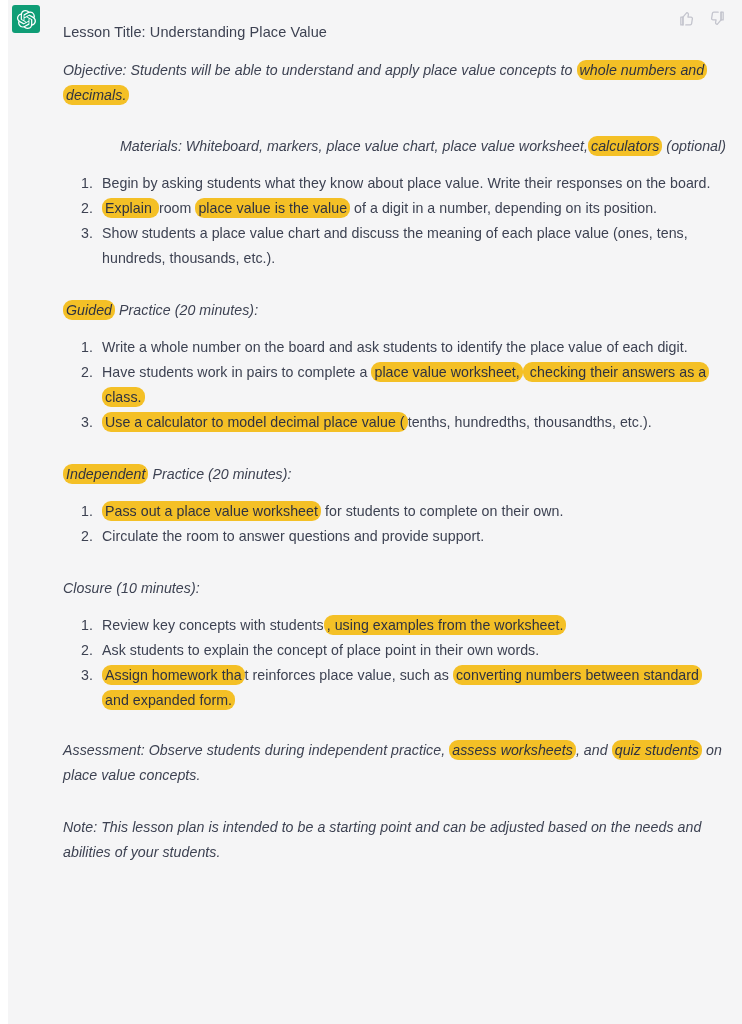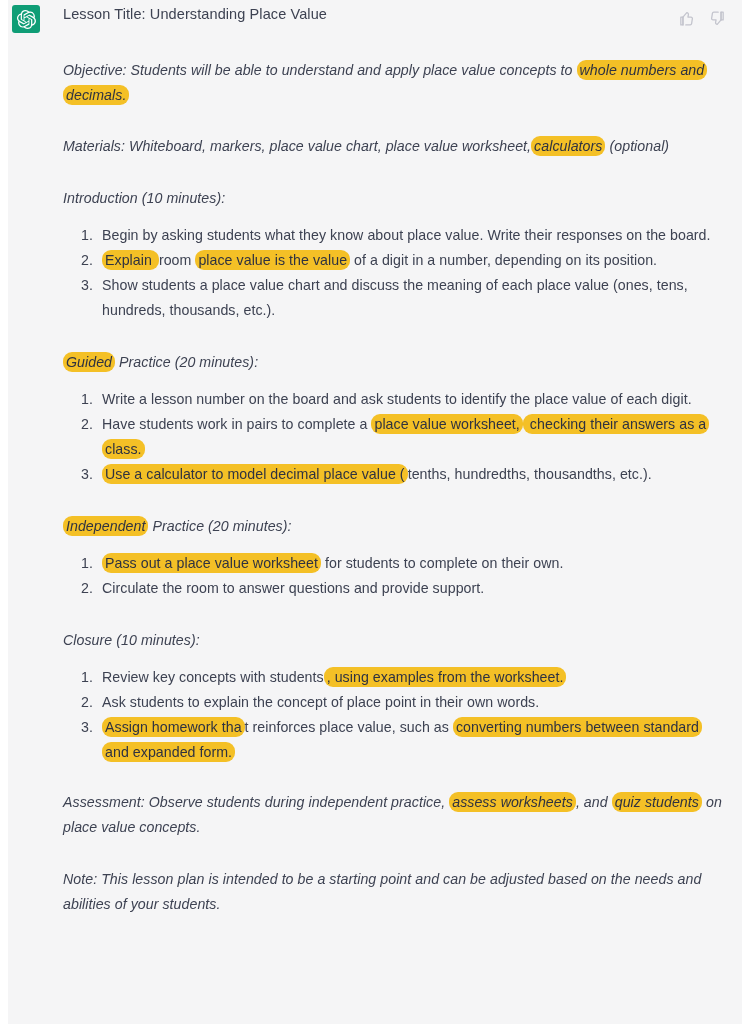--- a/index.html
+++ b/index.html
@@ -50,21 +50,21 @@
     border-radius: 3px;
     display: flex;
     align-items: center;
     justify-content: center;
   }
   .avatar svg { display: block; }
 
   .title-text {
     position: absolute;
     left: 55px;
-    top: 4px;
+    top: 22px;
     font-size: 14.5px;
     line-height: 20px;
     color: #3d4252;
     letter-spacing: 0.1px;
     white-space: nowrap;
   }
 
   .feedback-group {
     position: absolute;
     right: 16px;
@@ -92,21 +92,21 @@
 
   .para {
     margin: 0;
     padding: 0;
     letter-spacing: 0.05px;
     font-style: italic;
   }
 
   
   .block-objective { margin-top: 18px; }
-  .block-materials { margin-top: 26px; }
+  .block-materials { margin-top: 26px; text-align: right; }
   .block-heading   { margin-top: 27px; }
   .block-list      { margin-top: 14px; }
   .block-assess    { margin-top: 25px; }
   .block-note      { margin-top: 27px; }
 
   ol.steps {
     list-style: none;
     counter-reset: stepnum;
     margin: 12px;
     padding: 0;
@@ -173,32 +173,31 @@
         </span>
       </div>
     </div>
 
     <div class="content">
 
       <p class="para block-objective"><span>Objective: Students will be able to understand and apply place value concepts to </span><span class="hl">whole numbers and decimals.</span></p>
 
       <p class="para block-materials"><span>Materials: Whiteboard, markers, place value chart, place value worksheet,</span><span class="hl">calculators</span><span> (optional)</span></p>
 
-      <p class="para block-heading">Introduction (10 minutes):</p>
 
       <ol class="steps block-list">
         <li><span>Begin by asking students what they know about place value. Write their responses on the board.</span></li>
         <li><span class="hl">Explain </span><span>room </span><span class="hl">place value is the value</span><span> of a digit in a number, depending on its position.</span></li>
         <li><span>Show students a place value chart and discuss the meaning of each place value (ones, tens, hundreds, thousands, etc.).</span></li>
       </ol>
 
       <p class="para block-heading"><span class="hl">Guided</span><span> Practice (20 minutes):</span></p>
 
       <ol class="steps block-list">
-        <li><span>Write a lesson number on the board and ask students to identify the place value of each digit.</span></li>
+        <li><span>Write a whole number on the board and ask students to identify the place value of each digit.</span></li>
         <li><span>Have students work in pairs to complete a </span><span class="hl">place value worksheet,</span><span class="hl"> checking their answers as a class.</span></li>
         <li><span class="hl">Use a calculator to model decimal place value (</span><span>tenths, hundredths, thousandths, etc.).</span></li>
       </ol>
 
       <p class="para block-heading"><span class="hl">Independent</span><span> Practice (20 minutes):</span></p>
 
       <ol class="steps block-list">
         <li class="marker-hl"><span class="hl">Pass out a place value worksheet</span><span> for students to complete on their own.</span></li>
         <li><span>Circulate the room to answer questions and provide support.</span></li>
       </ol>

